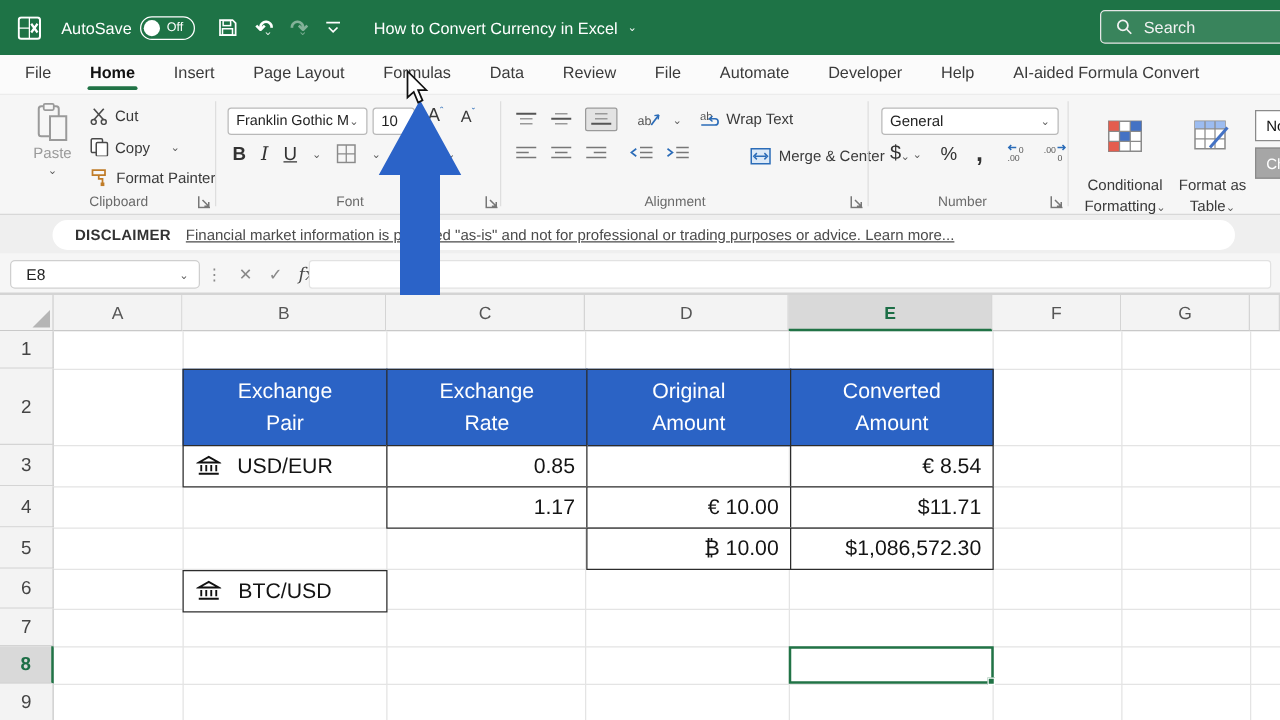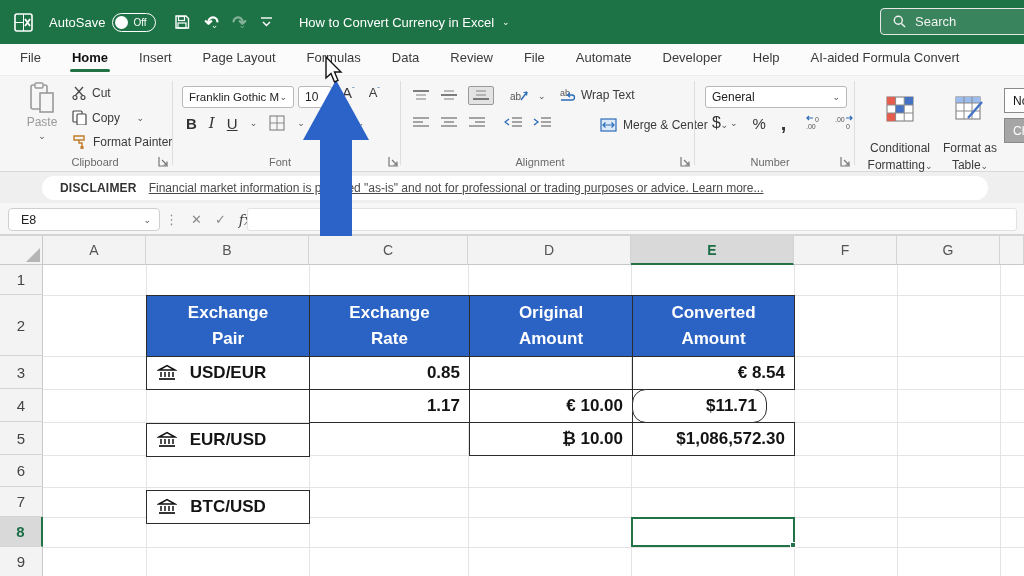--- a/index.html
+++ b/index.html
@@ -59,21 +59,21 @@
   .col-hdr { position:absolute; top:0; height:29px; background:#f3f3f3; border-right:1px solid #d4d4d4; border-bottom:1px solid #c9c9c9; display:flex; align-items:center; justify-content:center; font-size:14px; color:#555; }
   .col-hdr.selected { background:#d9d9d9; color:#1c6e46; border-bottom:2px solid #217346; font-weight:bold; }
   .row-hdr { position:absolute; left:0; width:43px; background:#f3f3f3; border-right:1px solid #c9c9c9; border-bottom:1px solid #d4d4d4; display:flex; align-items:center; justify-content:center; font-size:15px; color:#444; }
   .row-hdr.selected { background:#d9d9d9; color:#1c6e46; border-right:2px solid #217346; font-weight:bold; }
   .corner { position:absolute; left:0; top:0; width:43px; height:29px; background:#f3f3f3; border-right:1px solid #c9c9c9; border-bottom:1px solid #c9c9c9; }
   .corner::after { content:""; position:absolute; right:2px; bottom:2px; border-style:solid; border-width:0 0 14px 14px; border-color:transparent transparent #b5b5b5 transparent; }
   .gl-v { position:absolute; width:1px; background:#e4e4e4; top:29px; height:311px; }
   .gl-h { position:absolute; height:1px; background:#e4e4e4; left:43px; width:981px; }
 
   
-  .xtable { position:absolute; left:146px; top:59px; width:649px; height:161px; font-weight:bold; }
+  .xtable { position:absolute; left:146px; top:59px; width:649px; height:161px; font-weight:normal; }
   .xcell { position:absolute; border:1px solid #2c2c2c; display:flex; align-items:center; background:#fff; color:#141414; font-size:17px; }
   .xhead { background:#2b63c5; color:#fff; justify-content:center; text-align:center; white-space:pre-line; line-height:1.55; font-size:17px; }
   .num { justify-content:flex-end; padding-right:9px; }
   .pair { justify-content:center; position:relative; }
   .bank { position:absolute; left:10px; top:50%; transform:translateY(-50%); }
 
   
   .sel-cell { position:absolute; left:631px; top:281px; width:164px; height:30px; border:2px solid #217346; background:transparent; }
   .fill-handle { position:absolute; right:-3px; bottom:-3px; width:6px; height:6px; background:#217346; border:1px solid #fff; }
 
@@ -484,36 +484,23 @@
             <line x1="12" y1="8" x2="12" y2="13" stroke="#111" stroke-width="1.5"></line>
             <line x1="16" y1="8" x2="16" y2="13" stroke="#111" stroke-width="1.5"></line>
             <line x1="2" y1="15" x2="18" y2="15" stroke="#111" stroke-width="1.7"></line>
           </svg>
         </span>
       <span>USD/EUR</span>
     </div>
     <div class="xcell num" style="left:163px; top:61px; width:161px; height:34px;">0.85</div>
     <div class="xcell num" style="left:486px; top:61px; width:163px; height:34px;">€ 8.54</div>
 
-    <div class="xcell pair" style="left:0; top:94px; width:164px; height:34px;">
-      <span class="bank">
-          <svg width="20" height="18" viewBox="0 0 20 18">
-            <path d="M2 6 L10 1.5 L18 6 Z" fill="none" stroke="#111" stroke-width="1.5"></path>
-            <line x1="4" y1="8" x2="4" y2="13" stroke="#111" stroke-width="1.5"></line>
-            <line x1="8" y1="8" x2="8" y2="13" stroke="#111" stroke-width="1.5"></line>
-            <line x1="12" y1="8" x2="12" y2="13" stroke="#111" stroke-width="1.5"></line>
-            <line x1="16" y1="8" x2="16" y2="13" stroke="#111" stroke-width="1.5"></line>
-            <line x1="2" y1="15" x2="18" y2="15" stroke="#111" stroke-width="1.7"></line>
-          </svg>
-        </span>
-      <span>EUR/USD</span>
-    </div>
     <div class="xcell num" style="left:163px; top:94px; width:161px; height:34px;">1.17</div>
     <div class="xcell num" style="left:323px; top:94px; width:164px; height:34px;">€ 10.00</div>
-    <div class="xcell num" style="left:486px; top:94px; width:135px; height:34px;border-radius:14px;">$11.71</div>
+    <div class="xcell num" style="left:486px; top:94px; width:163px; height:34px;">$11.71</div>
 
     <div class="xcell pair" style="left:0; top:127px; width:164px; height:34px;">
       <span class="bank">
           <svg width="20" height="18" viewBox="0 0 20 18">
             <path d="M2 6 L10 1.5 L18 6 Z" fill="none" stroke="#111" stroke-width="1.5"></path>
             <line x1="4" y1="8" x2="4" y2="13" stroke="#111" stroke-width="1.5"></line>
             <line x1="8" y1="8" x2="8" y2="13" stroke="#111" stroke-width="1.5"></line>
             <line x1="12" y1="8" x2="12" y2="13" stroke="#111" stroke-width="1.5"></line>
             <line x1="16" y1="8" x2="16" y2="13" stroke="#111" stroke-width="1.5"></line>
             <line x1="2" y1="15" x2="18" y2="15" stroke="#111" stroke-width="1.7"></line>

